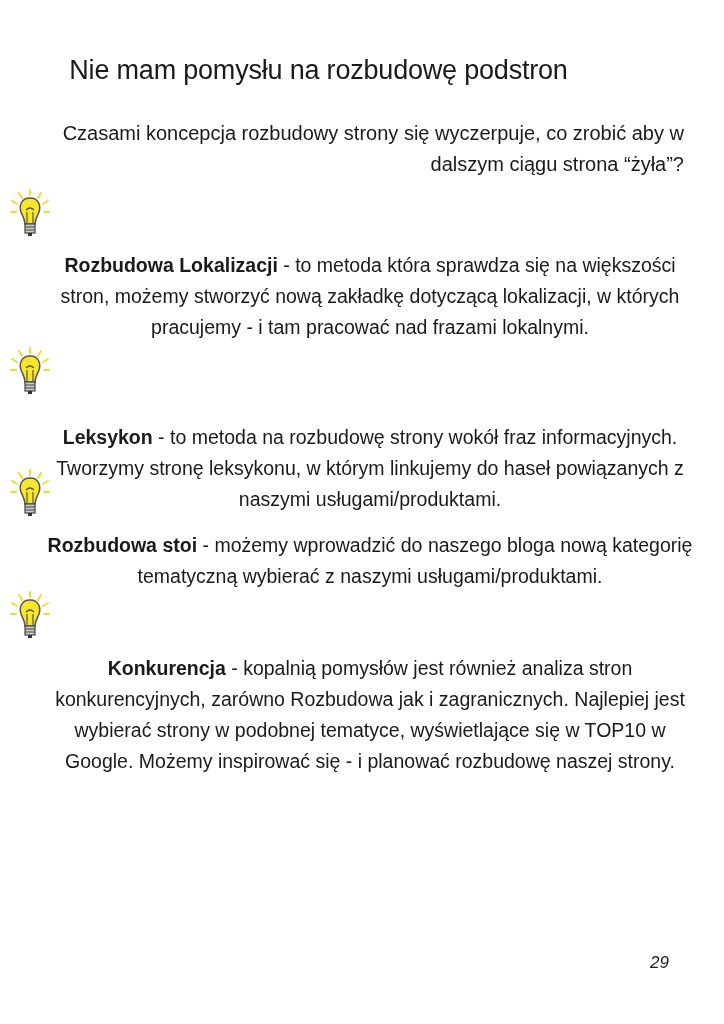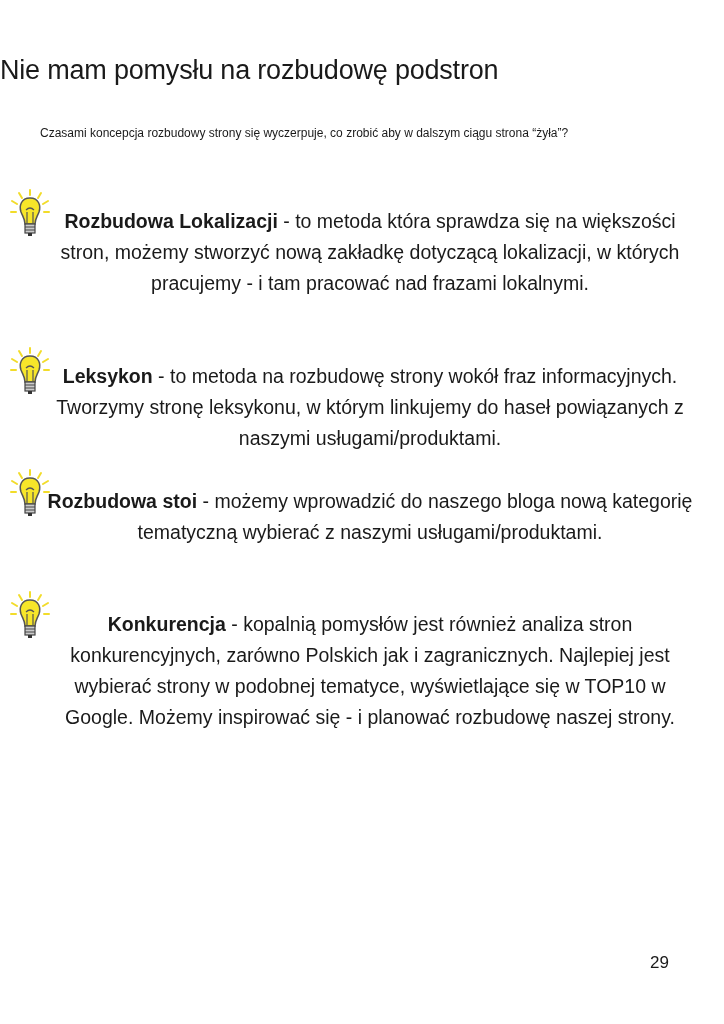--- a/index.html
+++ b/index.html
@@ -1,23 +1,23 @@
 <!DOCTYPE html>
 <html><head>
 <meta charset="utf-8">
 <style>
   html, body { margin:0; padding:0; }
   body { width:724px; height:1024px; background:#ffffff; position:relative; overflow:hidden;
          font-family:"Liberation Sans", "DejaVu Sans", sans-serif; color:#1a1a1a; }
-  .title { position:absolute; left:0; width:637px; top:55px; text-align:left; font-size:27px; font-weight:normal; letter-spacing:-0.2px; }
-  .intro { position:absolute; left:40px; width:644px; top:118px; text-align:left; font-size:12px; line-height:31px; }
-  .section { position:absolute; left:40px; width:660px; text-align:center; font-size:19.5px; line-height:31px; }
+  .title { position:absolute; left:0; width:637px; top:55px; text-align:center; font-size:27px; font-weight:normal; letter-spacing:-0.2px; }
+  .intro { position:absolute; left:40px; width:644px; top:118px; text-align:right; font-size:20px; line-height:31px; }
+  .section { position:absolute; left:40px; width:660px; text-align:center; font-size:19.5px; line-height:31px;margin-top:44px; }
   .section b { font-weight:bold; }
   .bulb { position:absolute; left:8px; width:44px; height:52px; }
-  .pagenum { position:absolute; left:650px; top:953px; font-size:17px; }
+  .pagenum { position:absolute; left:650px; top:953px; font-size:17px;font-style:italic; }
 </style>
 </head>
 <body>
 
 <div class="title">Nie mam pomysłu na rozbudowę podstron</div>
 <div class="intro">Czasami koncepcja rozbudowy strony się wyczerpuje, co zrobić aby w dalszym ciągu strona “żyła”?</div>
 
 <svg class="bulb" style="top:188px" viewBox="0 0 44 52">
   <g stroke="#f2dc2a" stroke-width="2" stroke-linecap="round">
     <line x1="22" y1="2" x2="22" y2="7"></line>
@@ -49,21 +49,21 @@
       <line x1="3" y1="24" x2="8" y2="24"></line>
       <line x1="41" y1="24" x2="36" y2="24"></line>
   </g>
   <path d="M22 10 C13 10 11 18 13 24 C15 29 17 31 17 36 L27 36 C27 31 29 29 31 24 C33 18 31 10 22 10 Z" fill="#f7e62a" stroke="#555" stroke-width="1.5"></path>
   <path d="M19 35 L19 24 M25 35 L25 24 M18 22 Q22 18 26 22" stroke="#555" stroke-width="1.2" fill="none"></path>
   <rect x="17" y="36" width="10" height="9" fill="#ccc" stroke="#444" stroke-width="1.2"></rect>
   <line x1="17" y1="39" x2="27" y2="39" stroke="#444"></line>
     <line x1="17" y1="42" x2="27" y2="42" stroke="#444"></line>
   <rect x="20" y="45" width="4" height="3" fill="#333"></rect>
 </svg>
-<div class="section" style="top:361px">
+<div class="section" style="top:378px">
   <b>Leksykon</b><span> - to metoda na rozbudowę strony wokół fraz informacyjnych. Tworzymy stronę leksykonu, w którym linkujemy do haseł powiązanych z naszymi usługami/produktami.</span>
 </div>
 
 <svg class="bulb" style="top:468px" viewBox="0 0 44 52">
   <g stroke="#f2dc2a" stroke-width="2" stroke-linecap="round">
     <line x1="22" y1="2" x2="22" y2="7"></line>
       <line x1="11" y1="5" x2="14" y2="10"></line>
       <line x1="33" y1="5" x2="30" y2="10"></line>
     <line x1="4" y1="13" x2="9" y2="16"></line>
       <line x1="40" y1="13" x2="35" y2="16"></line>
@@ -92,16 +92,16 @@
       <line x1="41" y1="24" x2="36" y2="24"></line>
   </g>
   <path d="M22 10 C13 10 11 18 13 24 C15 29 17 31 17 36 L27 36 C27 31 29 29 31 24 C33 18 31 10 22 10 Z" fill="#f7e62a" stroke="#555" stroke-width="1.5"></path>
   <path d="M19 35 L19 24 M25 35 L25 24 M18 22 Q22 18 26 22" stroke="#555" stroke-width="1.2" fill="none"></path>
   <rect x="17" y="36" width="10" height="9" fill="#ccc" stroke="#444" stroke-width="1.2"></rect>
   <line x1="17" y1="39" x2="27" y2="39" stroke="#444"></line>
     <line x1="17" y1="42" x2="27" y2="42" stroke="#444"></line>
   <rect x="20" y="45" width="4" height="3" fill="#333"></rect>
 </svg>
 <div class="section" style="top:609px">
-  <b>Konkurencja</b><span> - kopalnią pomysłów jest również analiza stron konkurencyjnych, zarówno Polskich jak i zagranicznych. Najlepiej jest wybierać strony w podobnej tematyce, wyświetlające się w TOP10 w Google. Możemy inspirować się - i planować rozbudowę naszej strony.</span>
+  <b>Konkurencja</b><span> - kopalnią pomysłów jest również analiza stron konkurencyjnych, zarówno Rozbudowa jak i zagranicznych. Najlepiej jest wybierać strony w podobnej tematyce, wyświetlające się w TOP10 w Google. Możemy inspirować się - i planować rozbudowę naszej strony.</span>
 </div>
 
 <div class="pagenum">29</div>
 
 </body></html>

